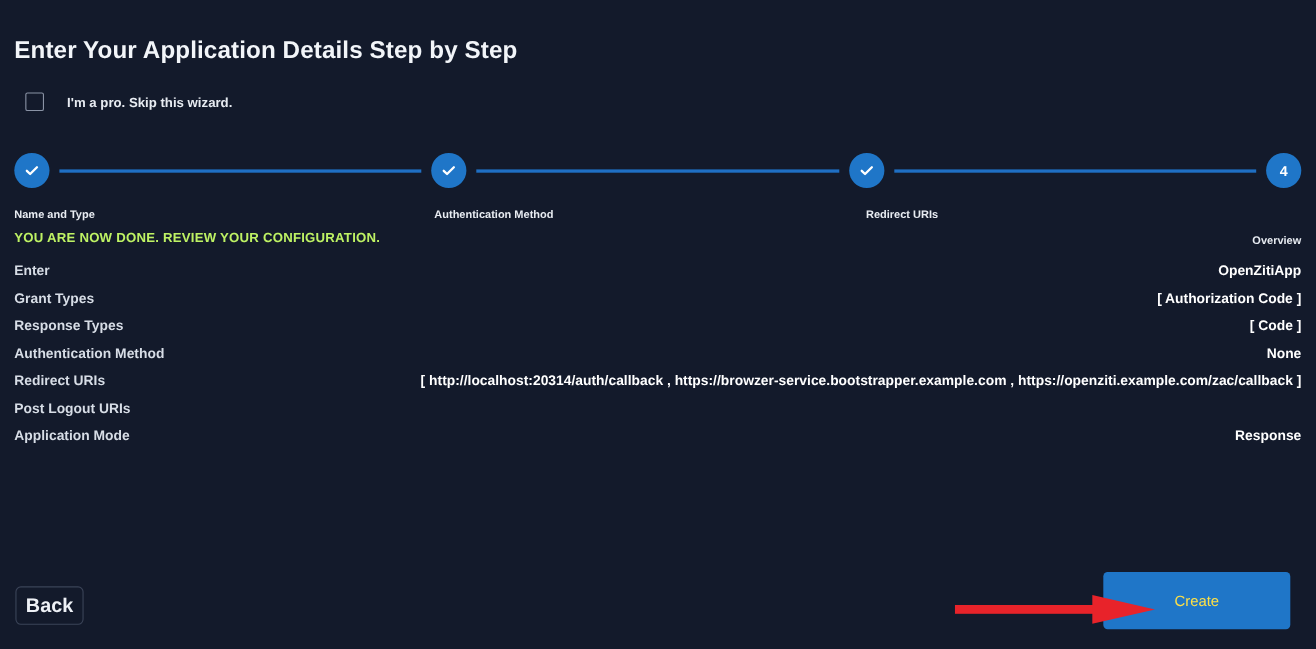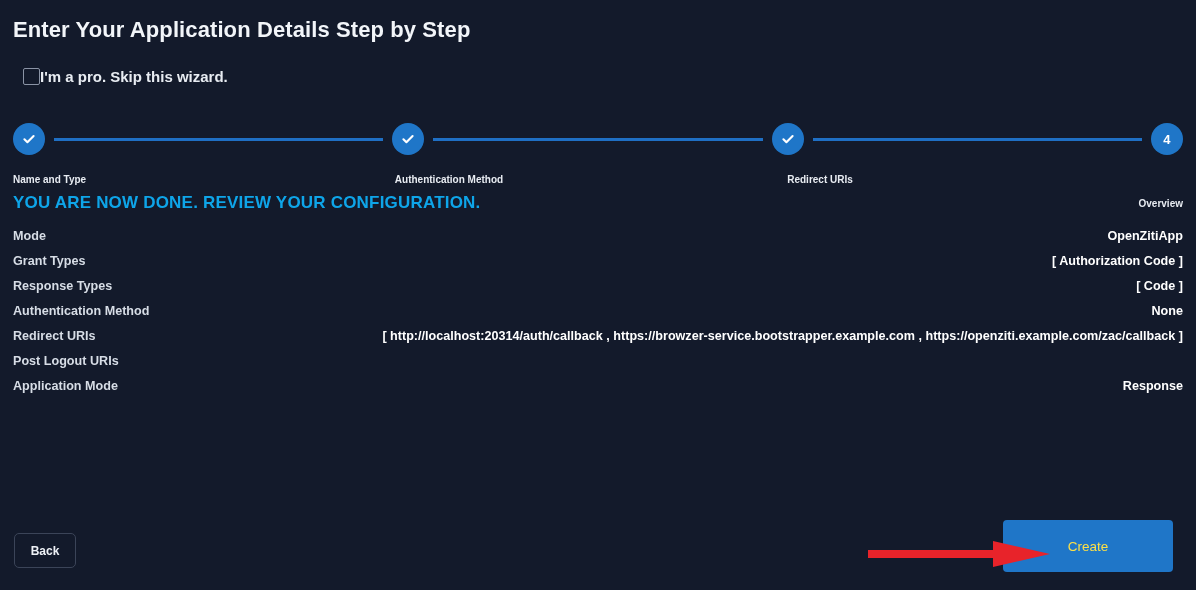--- a/index.html
+++ b/index.html
@@ -22,44 +22,45 @@
     padding: 0 13px;
   }
 
   
   .page-title {
     font-size: 22px;
     font-weight: bold;
     color: #f2f5f9;
     letter-spacing: 0.1px;
     margin: 0;
-    padding-top: 16px;
+    padding-top: 32px;
     line-height: 28px;
   }
 
   
   .skip-row {
     display: flex;
     align-items: center;
     margin-top: 24px;
     padding-left: 10px;
   }
   .checkbox {
     width: 17px;
     height: 17px;
     border: 1px solid #8a93a5;
     border-radius: 2px;
     background: transparent;
     box-sizing: border-box;
     flex: 0 0 auto;
   }
   .skip-label {
-    font-size: 15px;
+    font-size: 12px;
     font-weight: bold;
     color: #e8ecf2;
+    margin-left: 21px;
     white-space: nowrap;
   }
 
   
   .stepper {
     position: relative;
     margin-top: 37px;
     height: 34px;
   }
   .step-track {
@@ -102,23 +103,23 @@
     font-weight: bold;
   }
   .step-label.l0 { left: 0; }
   .step-label.l1 { left: 436px; transform: translateX(-50%); }
   .step-label.l2 { left: 807px; transform: translateX(-50%); }
   .step-label.l3 { right: 0; margin-top: 24px; }
 
   
   .summary-heading {
     margin-top: 37px;
-    font-size: 17px;
-    font-weight: bold;
-    color: #0ea5e9;
+    font-size: 12px;
+    font-weight: bold;
+    color: #bef264;
     letter-spacing: 0.2px;
     text-transform: uppercase;
   }
 
   
   .summary-list {
     margin-top: 16px;
   }
   .summary-row {
     display: flex;
@@ -150,21 +151,21 @@
     position: absolute;
     left: 1px;
     top: 13px;
     width: 62px;
     height: 35px;
     border: 1px solid #3b4458;
     border-radius: 5px;
     background: transparent;
     color: #eef1f6;
     font-family: "Liberation Sans", sans-serif;
-    font-size: 12px;
+    font-size: 18px;
     font-weight: bold;
     cursor: pointer;
     padding: 0;
   }
   .btn-create {
     position: absolute;
     right: 10px;
     top: 0;
     width: 170px;
     height: 52px;
@@ -245,21 +246,21 @@
       <div class="step-label l2">Redirect URIs</div>
       <div class="step-label l3">Overview</div>
     </div>
   </div>
 
   <div class="summary-heading">YOU ARE NOW DONE. REVIEW YOUR CONFIGURATION.</div>
 
   <div class="summary-list">
 
     <div class="summary-row">
-      <span class="summary-key">Mode</span>
+      <span class="summary-key">Enter</span>
       <span class="summary-val">OpenZitiApp</span>
     </div>
 
 
     <div class="summary-row">
       <span class="summary-key">Grant Types</span>
       <span class="summary-val">[ Authorization Code ]</span>
     </div>
 
     <div class="summary-row">

